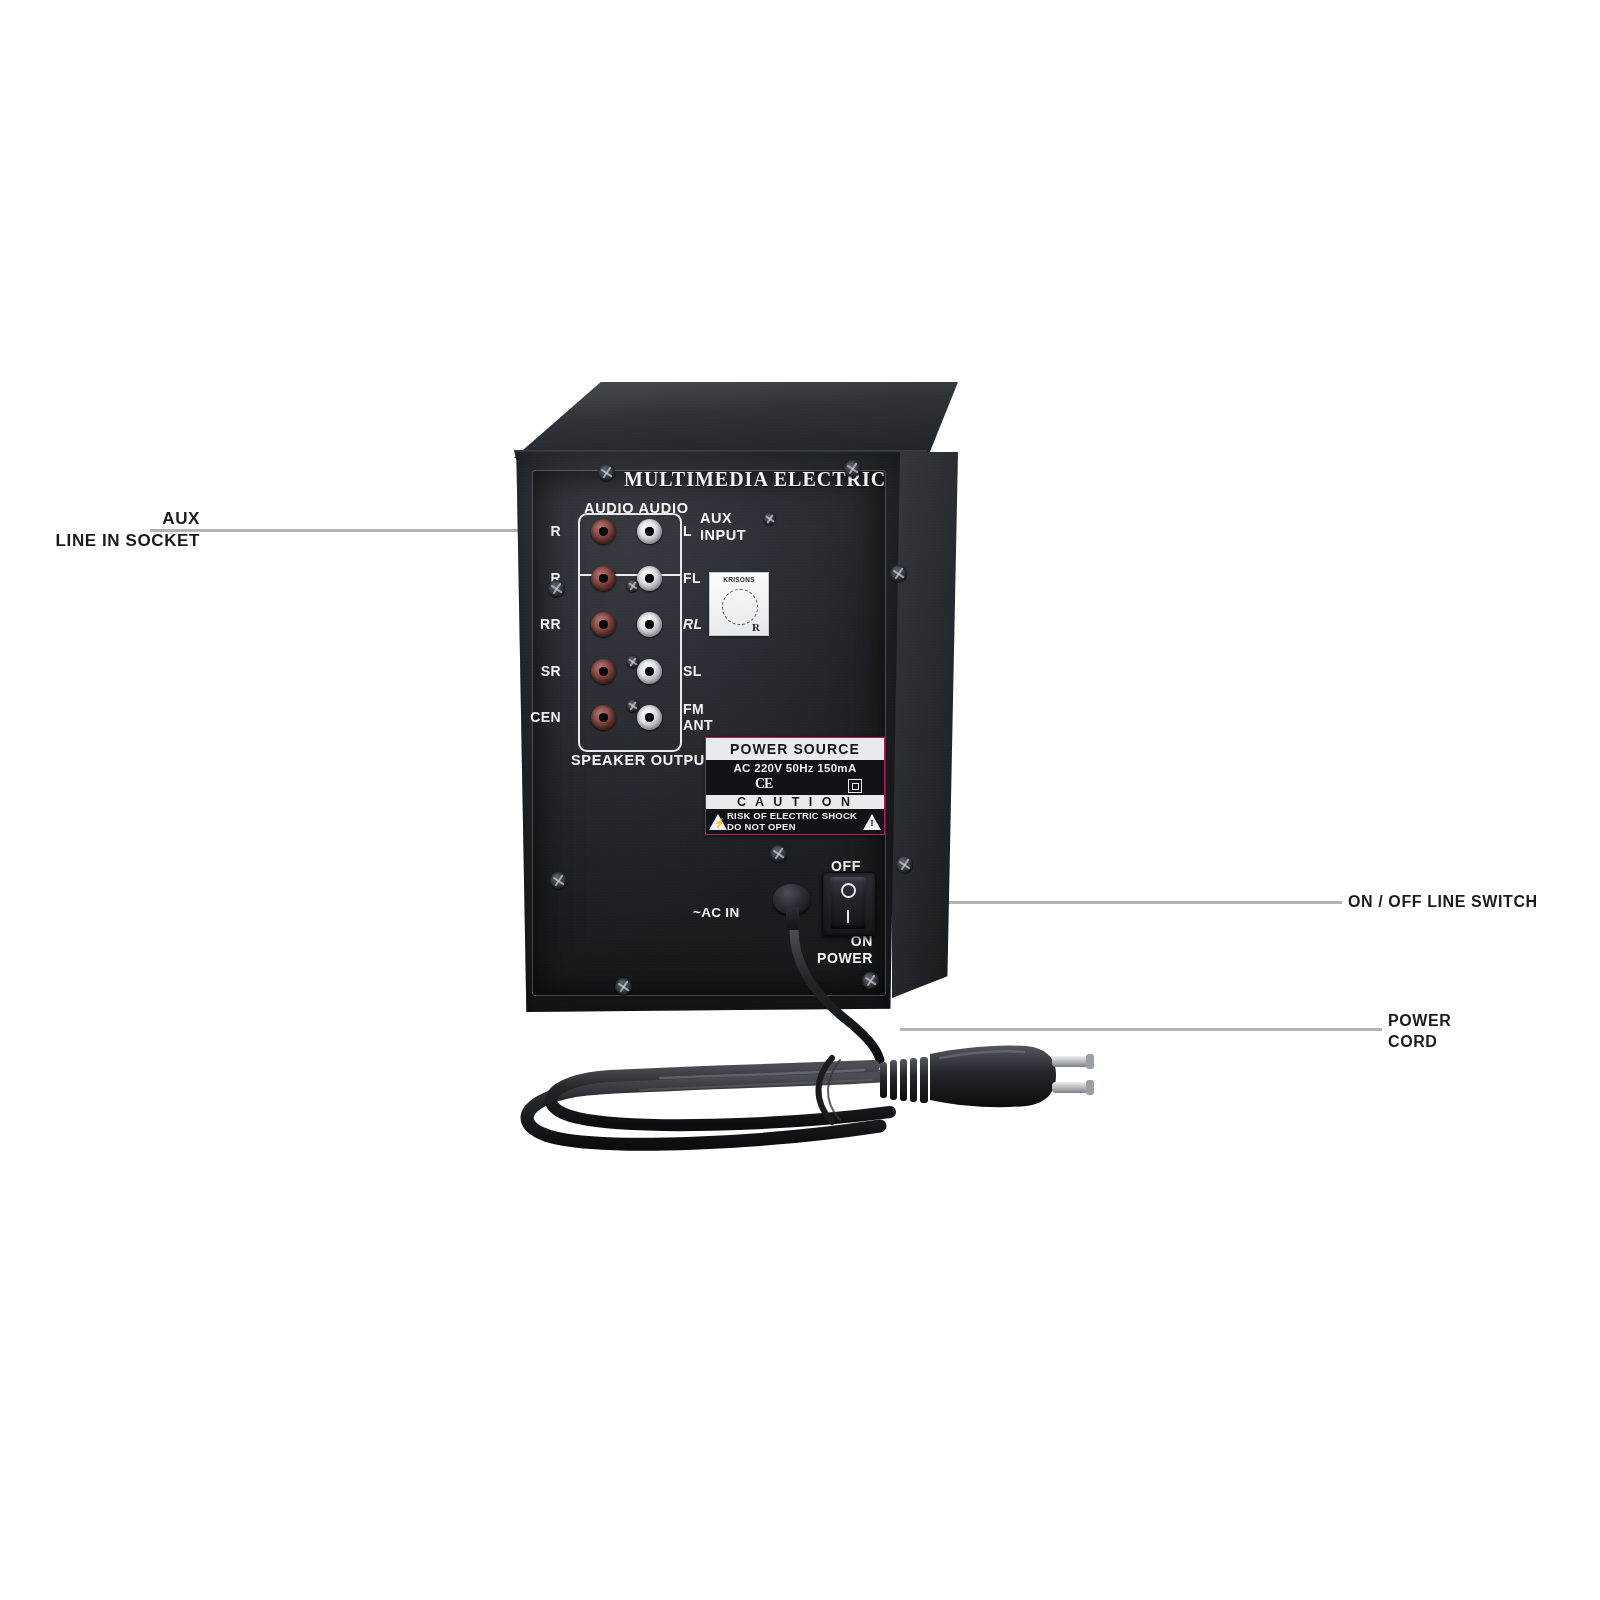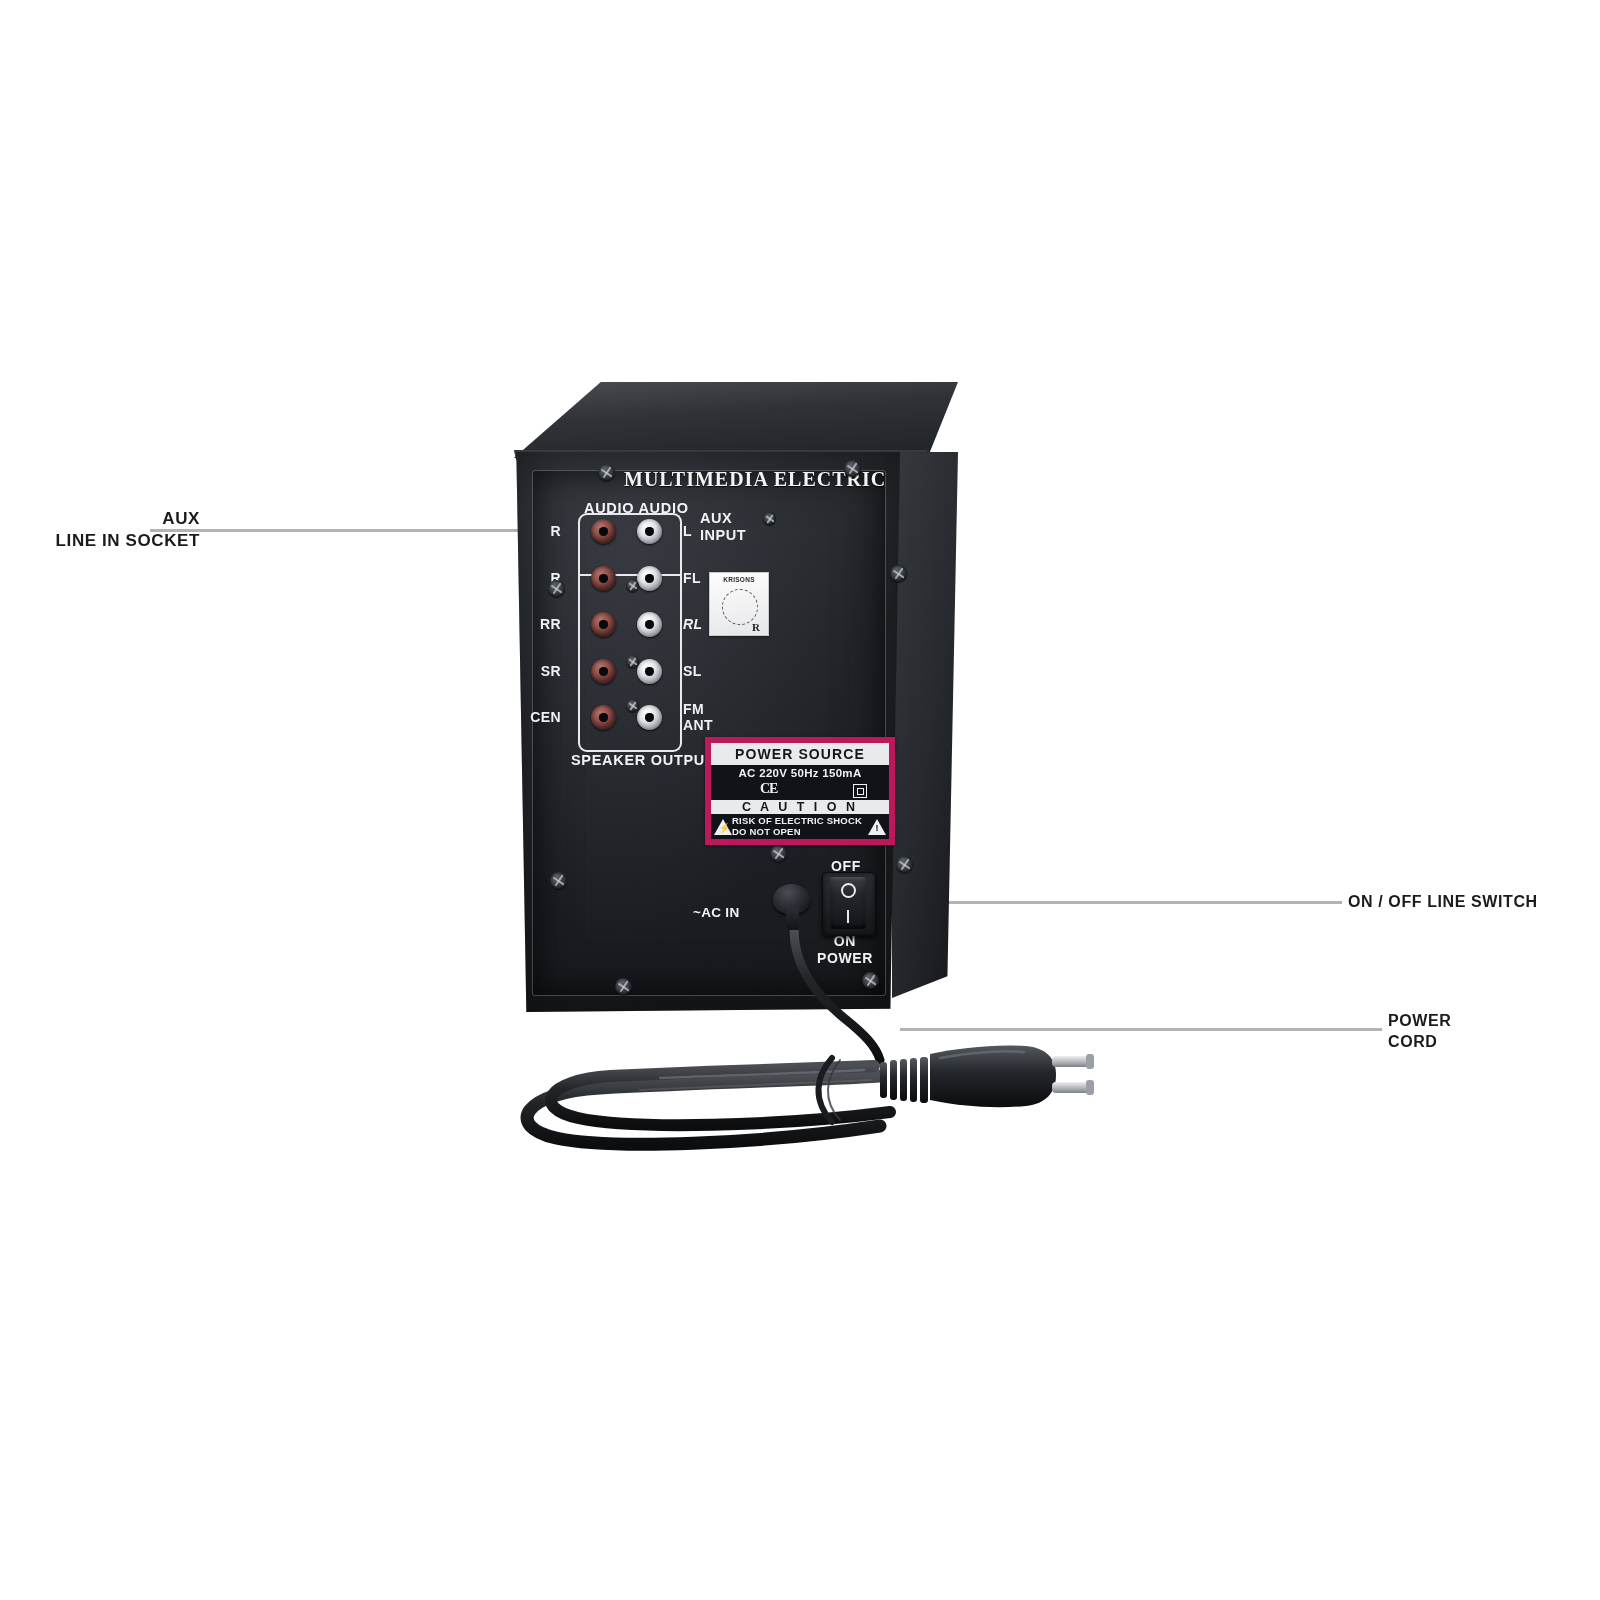--- a/index.html
+++ b/index.html
@@ -68,21 +68,21 @@
   .brand-title{
     left:624px;top:468px;font-size:20px;letter-spacing:1.0px;
     font-family:"Liberation Serif", serif;font-weight:bold;
     text-shadow:0 1px 1px rgba(0,0,0,.9);
   }
   .lbl-audio-in{left:584px;top:500px;font-size:14.5px;letter-spacing:.7px;}
   .lbl-spk-out{left:571px;top:752px;font-size:14.5px;letter-spacing:.7px;}
   .lbl-aux{left:700px;top:510px;font-size:14.5px;letter-spacing:.5px;line-height:1.20;}
   .lbl-acin{left:693px;top:905px;font-size:13.5px;letter-spacing:.3px;}
   .lbl-off{left:831px;top:858px;font-size:14px;letter-spacing:.6px;}
-  .lbl-onpow{left:817px;top:933px;font-size:14px;letter-spacing:.6px;line-height:1.18;text-align:center;}
+  .lbl-onpow{left:817px;top:933px;font-size:14px;letter-spacing:.6px;line-height:1.18;text-align:right;}
 
   .rowlbl{position:absolute;color:#eef0f3;font-size:14px;font-weight:bold;letter-spacing:.4px;}
   .rowlbl.lft{text-align:right;width:46px;}
   .rowlbl.rgt{text-align:left;width:50px;}
 
   
   .jackbox{position:absolute;border:2px solid #e8eaee;border-radius:9px;}
   .jb-top{left:578px;top:513px;width:100px;height:62px;border-bottom:none;
           border-bottom-left-radius:0;border-bottom-right-radius:0;}
   .jb-bot{left:578px;top:575px;width:100px;height:175px;border-top:none;
@@ -133,21 +133,21 @@
   .sticker .ring{
     position:absolute;top:16px;left:50%;margin-left:-17px;width:34px;height:34px;
     border-radius:50%;border:1px dashed #5a5a5a;
   }
   .sticker .rmark{position:absolute;bottom:2px;right:8px;font-size:11px;color:#222;
     font-family:"Liberation Serif", serif;font-weight:bold;}
 
   
   .pslabel{
     position:absolute;left:705px;top:737px;width:178px;height:96px;
-    background:#e9eaec;border:6px solid #be185d;
+    background:#e9eaec;border:1px solid #be185d;
     box-shadow:0 1px 3px rgba(0,0,0,.6);
     font-weight:bold;color:#15161a;overflow:hidden;
   }
   .ps-title{text-align:center;font-size:14px;letter-spacing:1.1px;padding-top:3px;}
   .ps-spec{text-align:center;font-size:11.5px;letter-spacing:.3px;margin-top:3px;
     background:#111318;color:#eef0f3;padding:2px 0;}
   .ps-marks{position:relative;height:19px;background:#111318;}
   .ce{position:absolute;left:50%;margin-left:-40px;top:0px;color:#eef0f3;font-size:14px;
      font-family:"Liberation Serif", serif;letter-spacing:-1px;font-weight:bold;}
   .sqmark{position:absolute;right:22px;top:3px;width:12px;height:12px;border:1.4px solid #eef0f3;}

